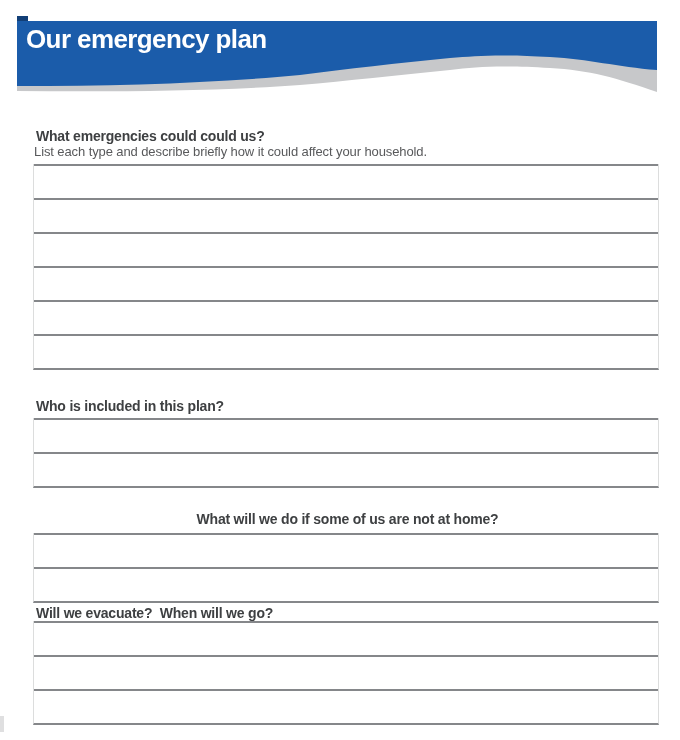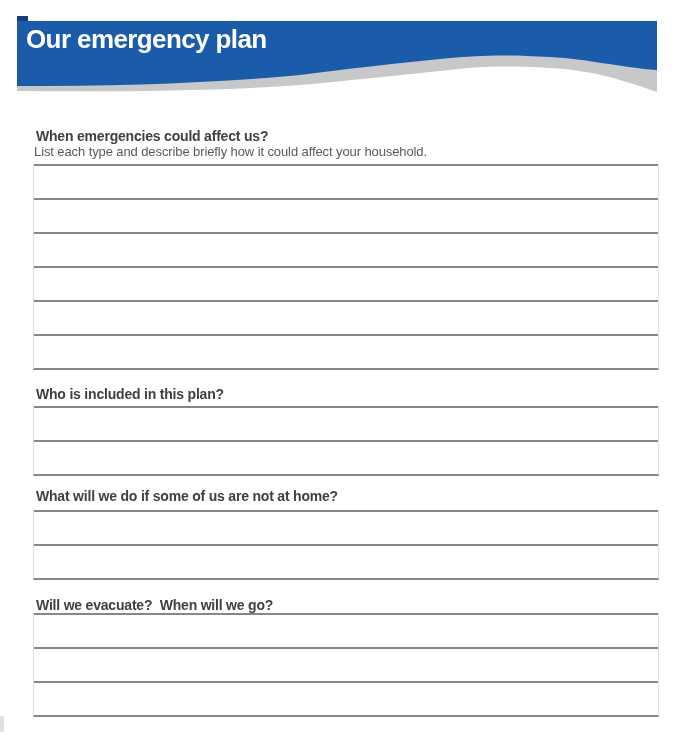--- a/index.html
+++ b/index.html
@@ -63,25 +63,25 @@
   .rows{
     border-left:1px solid var(--side-border);
     border-right:1px solid var(--side-border);
     border-bottom:2px solid var(--line-gray);
   }
   .row{
     height:34px;
     border-top:2px solid var(--line-gray);
   }
   .s1 .rows{margin-top:5px;}
-  .s2{margin-top:16px;}
+  .s2{margin-top:28px;}
   .s2 .rows{margin-top:4px;}
-  .s3{margin-top:12px;}
+  .s3{margin-top:23px;text-align:center;}
   .s3 .rows{margin-top:6px;}
-  .s4{margin-top:17px;}
+  .s4{margin-top:2px;}
   .s4 .rows{margin-top:0;}
   .edge-artifact{
     position:absolute;left:0;top:716px;width:4px;height:16px;
     background:#dfdfe0;
   }
 </style>
 </head>
 <body>
 
 <div class="page">
@@ -92,21 +92,21 @@
     <svg viewBox="0 0 640 80" preserveAspectRatio="none" aria-hidden="true">
       <path class="wave-gray" d="M0,20 H640 V71 C600,57 572,49 533,47 C480,44 460,46 433,49 C380,54 330,60 283,64 C200,70 100,71 0,70 Z"></path>
       <path class="wave-blue" d="M0,0 H640 V49 C600,46 572,38 533,36 C480,33 460,35 433,37 C380,42 330,48 283,54 C200,62 100,65 0,65 Z"></path>
     </svg>
     <h1 class="title">Our emergency plan</h1>
   </header>
 
   <main class="content">
 
     <section class="sec s1">
-      <h2>When emergencies could affect us?</h2>
+      <h2>What emergencies could could us?</h2>
       <p class="sub">List each type and describe briefly how it could affect your household.</p>
       <div class="rows">
           <div class="row"></div>
           <div class="row"></div>
           <div class="row"></div>
           <div class="row"></div>
           <div class="row"></div>
           <div class="row"></div>
         </div>
     </section>

